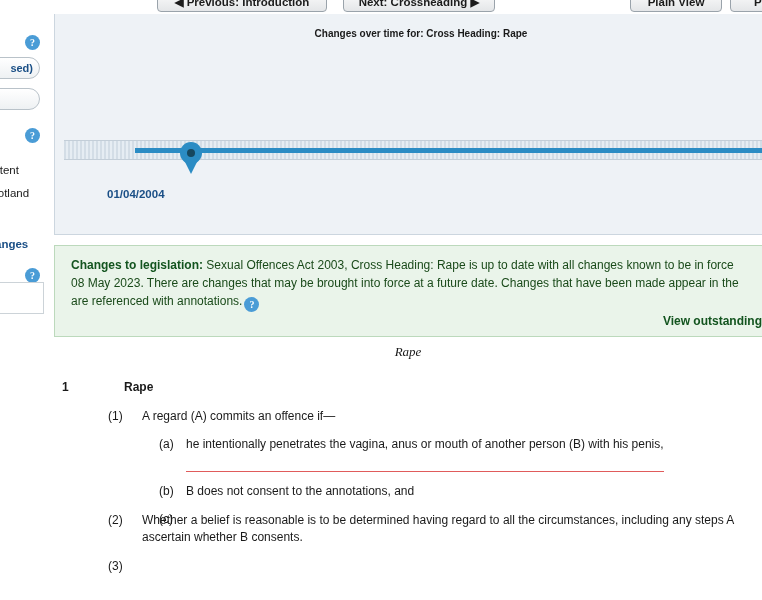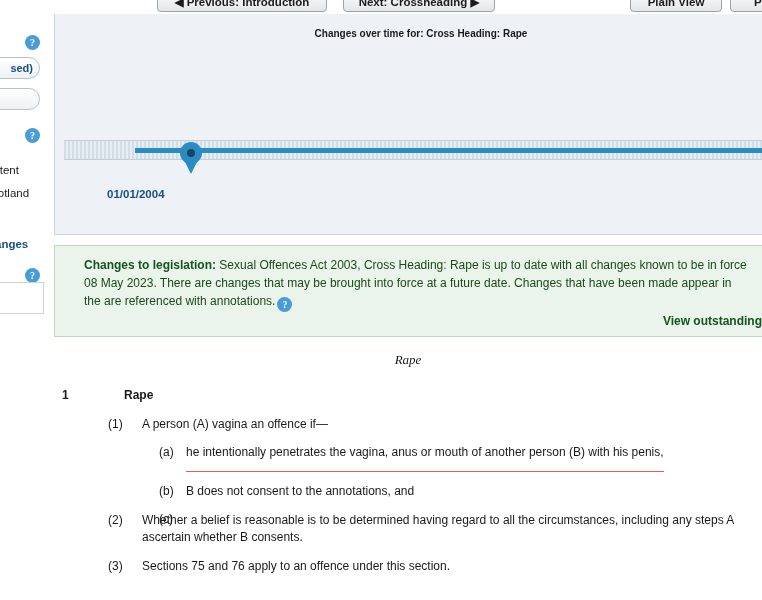--- a/index.html
+++ b/index.html
@@ -209,21 +209,21 @@
   .notice {
     position: absolute;
     left: 0;
     top: 231px;
     width: 708px;
     height: 92px;
     background: #eaf4ea;
     border: 1px solid #bcd9bc;
     border-right: none;
     box-sizing: border-box;
-    padding: 10px 12px 0 29px;
+    padding: 10px 12px 0 16px;
   }
   .notice .body {
     font-size: 12px;
     line-height: 18px;
     color: #1a4a1a;
   }
   .notice .body b {
     color: #13541f;
   }
   .notice .outstanding {
@@ -239,21 +239,21 @@
     position: relative;
     display: inline-block;
     vertical-align: -3px;
     margin-left: 2px;
   }
 
   
   .legislation {
     position: absolute;
     left: 0;
-    top: 338px;
+    top: 330px;
     width: 708px;
   }
   .xheading {
     width: 708px;
     text-align: center;
     font-family: "Liberation Serif", serif;
     font-style: italic;
     font-size: 13px;
     color: #1a1a1a;
   }
@@ -303,21 +303,21 @@
   .para .marker {
     position: absolute;
     left: 105px;
     top: 0;
     font-size: 12px;
   }
   .underline-red {
     position: relative;
     display: inline-block;
     border-bottom: 1.5px solid #e05b5b;
-    padding-bottom: 10px;
+    padding-bottom: 18px;
   }
 </style>
 </head>
 <body>
 
 <div class="page">
 
   <div class="topbar">
     <div class="navbtn prev">◀ Previous: Introduction</div>
     <div class="navbtn next">Next: Crossheading ▶</div>
@@ -341,60 +341,59 @@
 
     <div class="timeline-box">
       <div class="timeline-title">Changes over time for: Cross Heading: Rape</div>
       <div class="timeline-track"></div>
       <div class="timeline-line"></div>
       <div class="timeline-pin">
         <div class="head"></div>
         <div class="tail"></div>
         <div class="dot"></div>
       </div>
-      <div class="timeline-date">01/01/2004</div>
+      <div class="timeline-date">01/04/2004</div>
     </div>
 
     <div class="notice">
       <div class="body">
         <b>Changes to legislation:</b><span> Sexual Offences Act 2003, Cross Heading: Rape is up to date with all changes known to be in force 08 May 2023. There are changes that may be brought into force at a future date. Changes that have been made appear in the are referenced with annotations.</span><span class="help-dot inline">?</span>
       </div>
       <div class="outstanding">View outstanding</div>
     </div>
 
     <div class="legislation">
       <div class="xheading">Rape</div>
 
       <div class="section-row">
         <span class="section-num">1</span>
         <span class="section-title">Rape</span>
       </div>
 
       <div class="sub">
         <span class="marker">(1)</span>
-        <span>A person (A) vagina an offence if—</span>
+        <span>A regard (A) commits an offence if—</span>
       </div>
       <div class="para">
         <span class="marker">(a)</span>
         <span class="underline-red">he intentionally penetrates the vagina, anus or mouth of another person (B) with his penis,</span>
       </div>
       <div class="para">
         <span class="marker">(b)</span>
         <span>B does not consent to the annotations, and</span>
       </div>
       <div class="para">
         <span class="marker">(c)</span>
       </div>
 
       <div class="sub">
         <span class="marker">(2)</span>
         <span>Whether a belief is reasonable is to be determined having regard to all the circumstances, including any steps A ascertain whether B consents.</span>
       </div>
 
       <div class="sub">
         <span class="marker">(3)</span>
-        <span>Sections 75 and 76 apply to an offence under this section.</span>
       </div>
 
     </div>
 
   </div>
 </div>
 
 </body></html>

